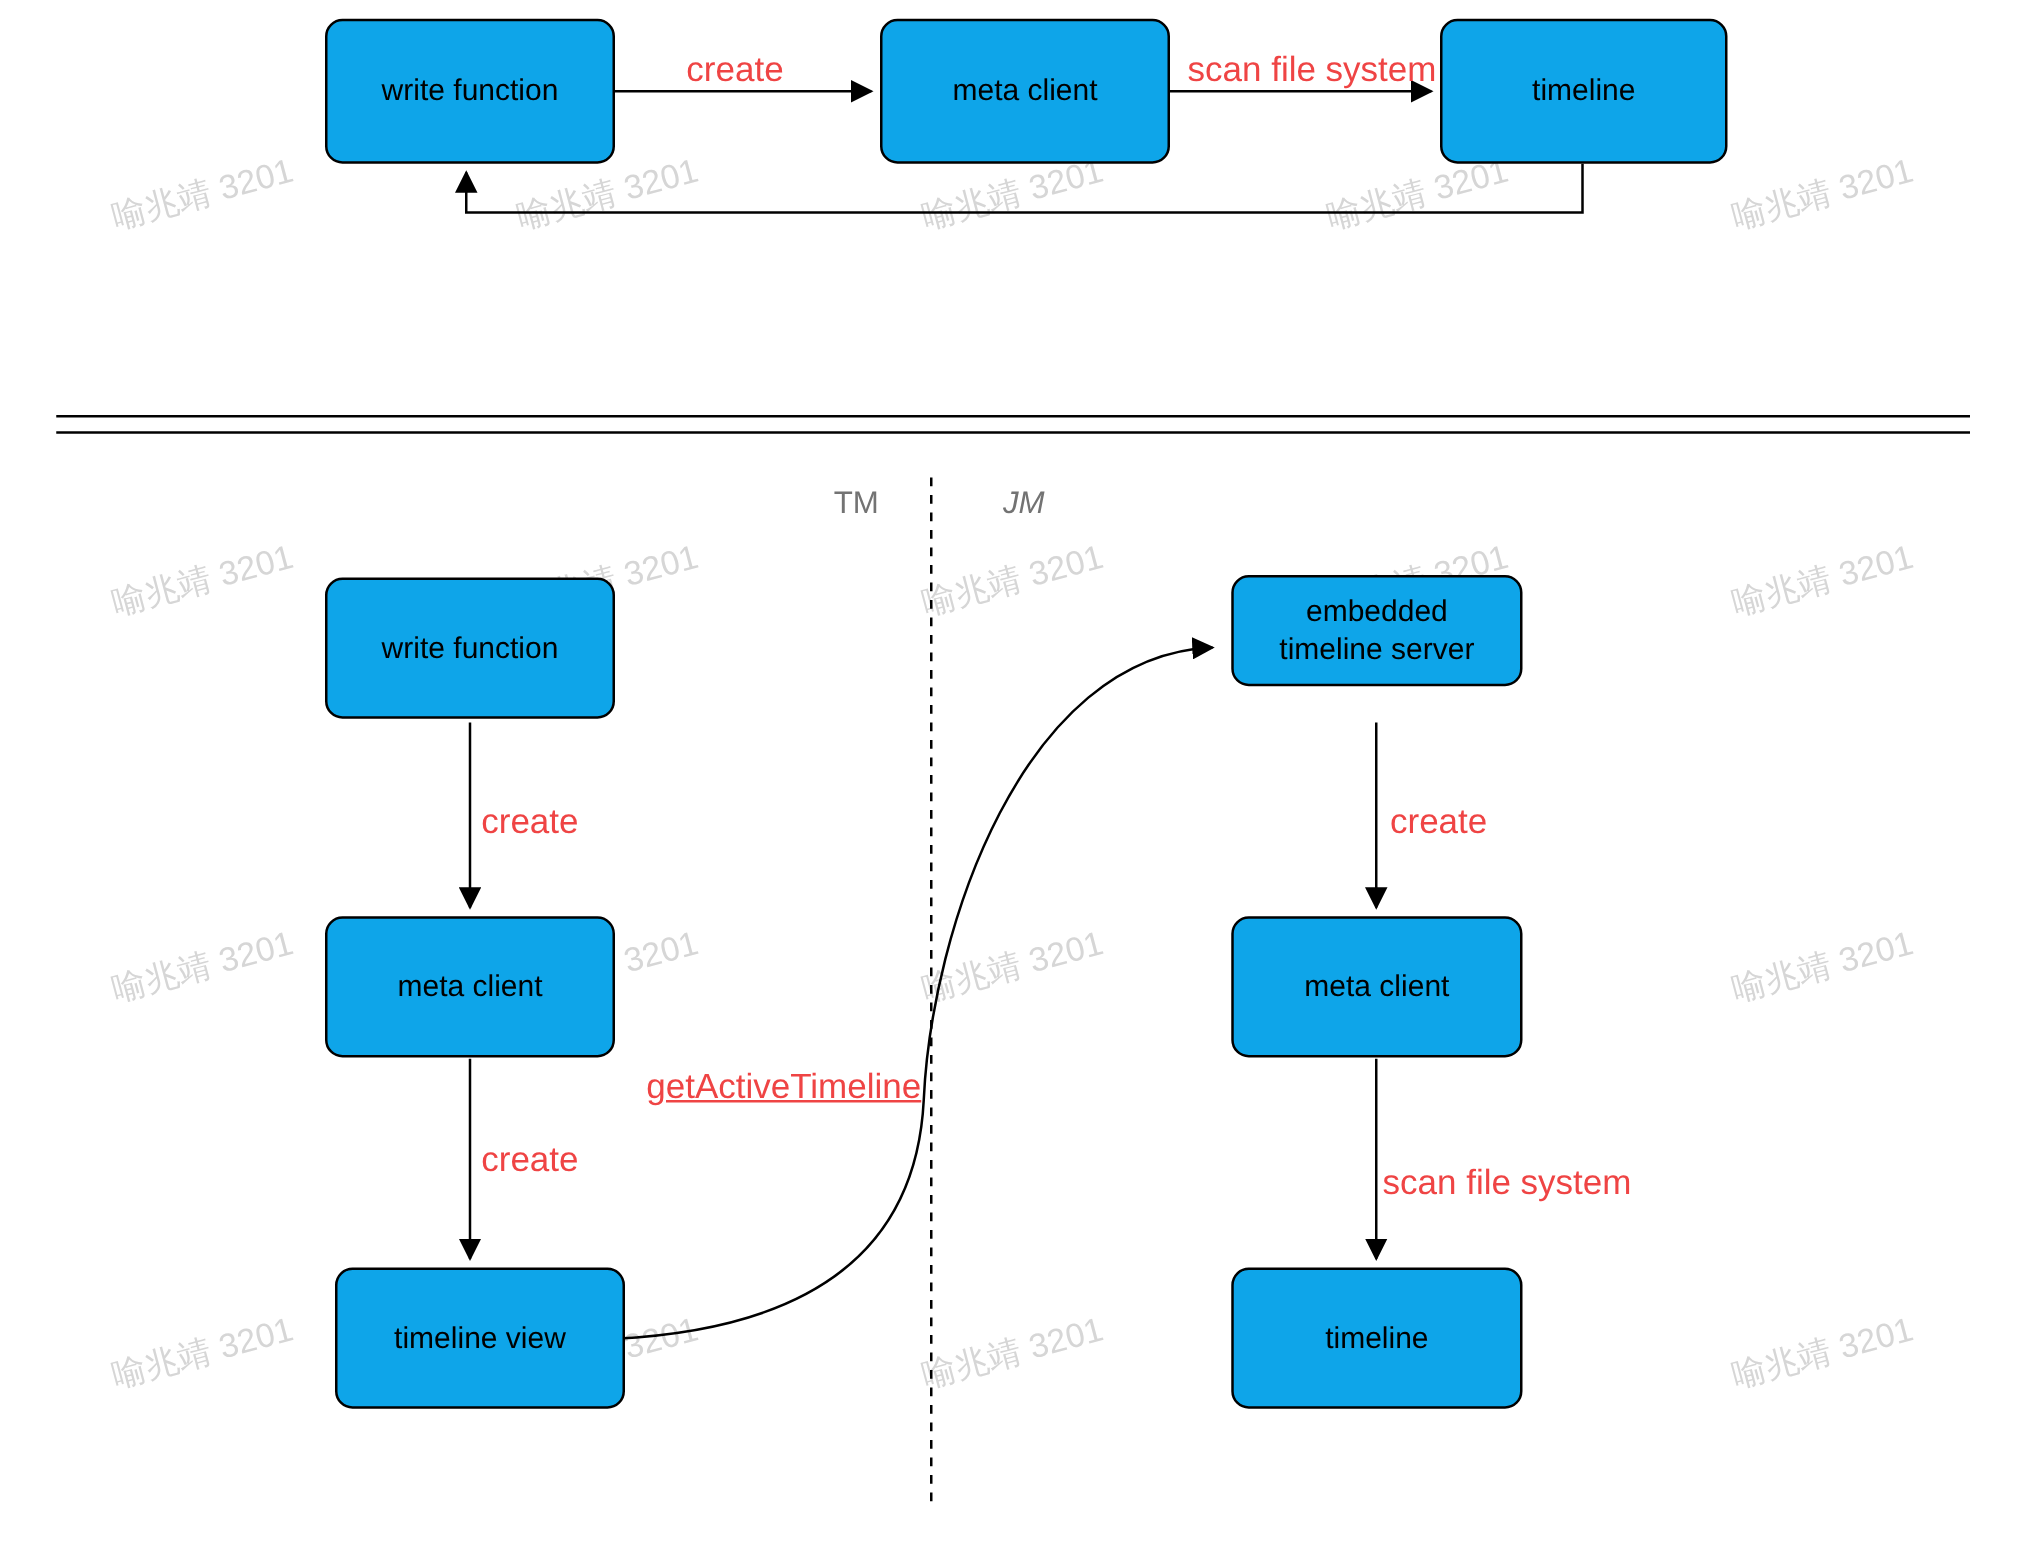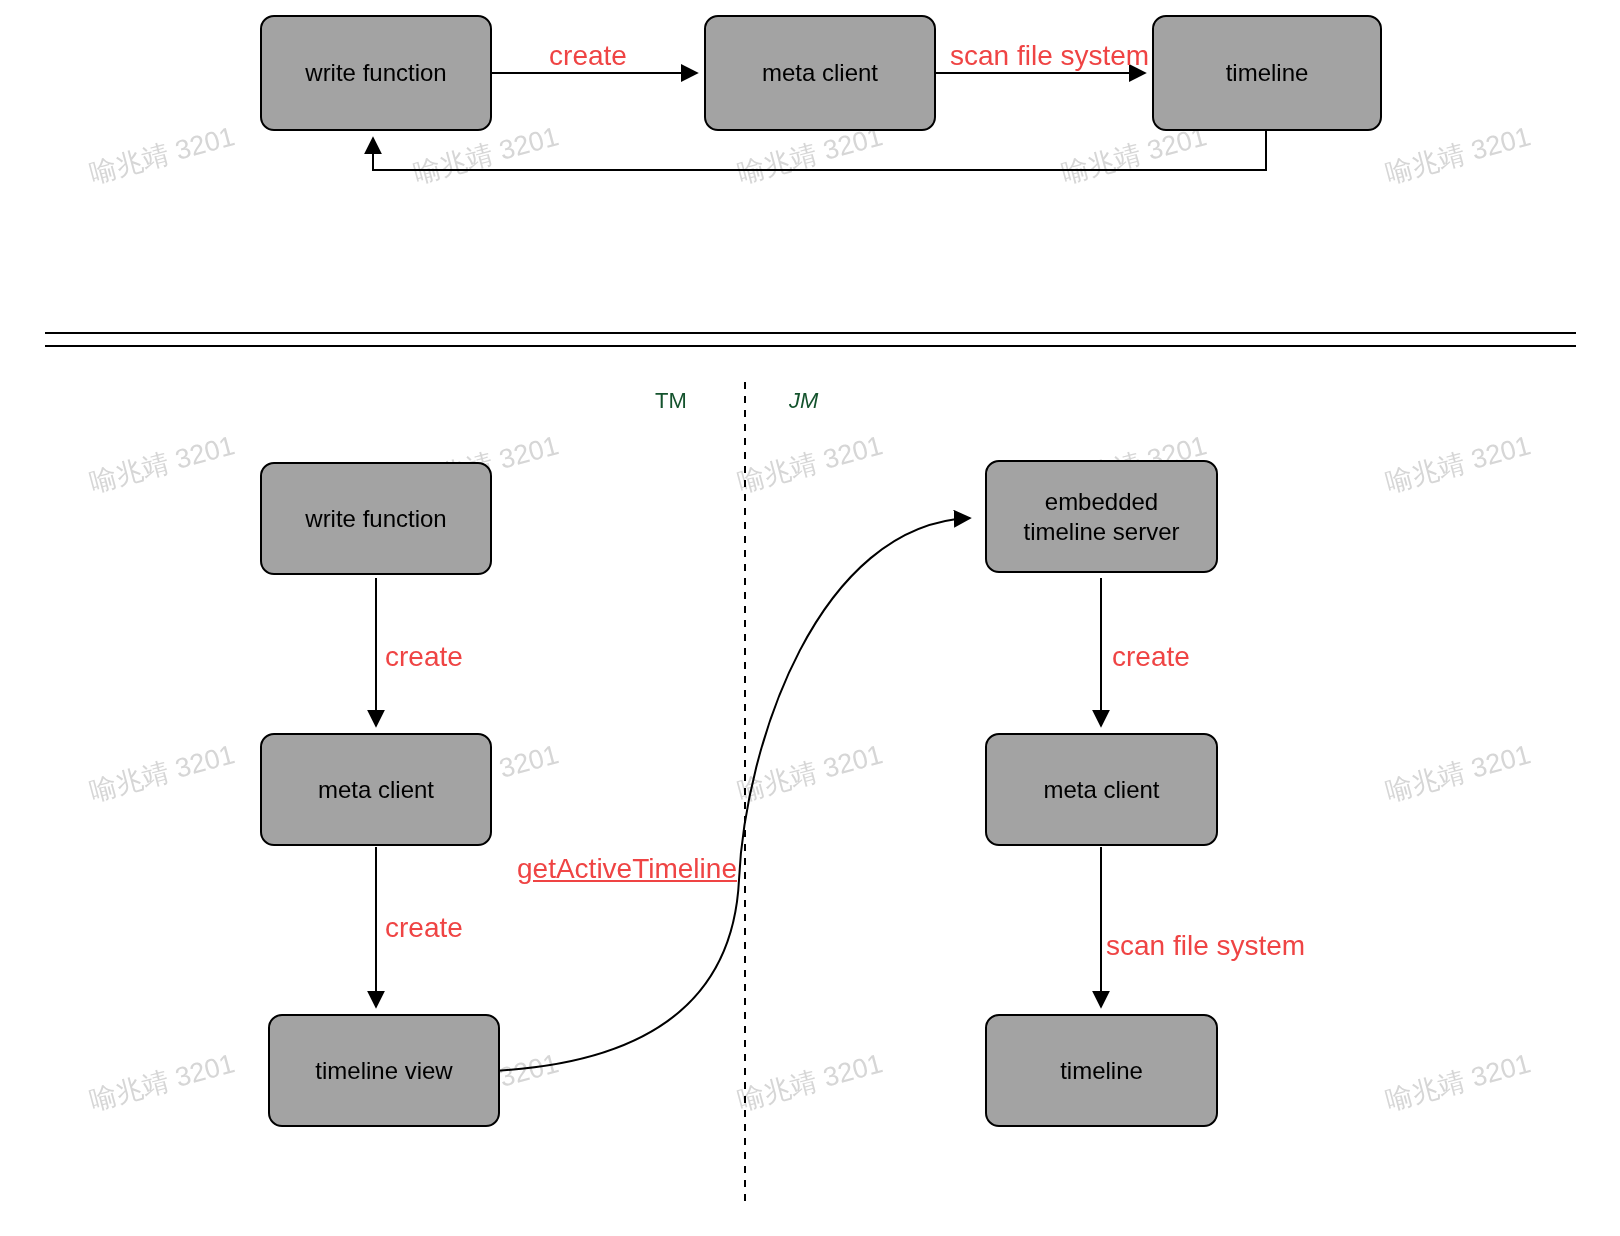--- a/index.html
+++ b/index.html
@@ -37,21 +37,21 @@
   svg.edges {
     position: absolute;
     left: 0;
     top: 0;
     z-index: 1;
   }
   .node {
     position: absolute;
     border: 2px solid #000000;
     border-radius: 14px;
-    background: #a3a3a3;
+    background: #0ea5e9;
     display: flex;
     align-items: center;
     justify-content: center;
     text-align: center;
     font-size: 24px;
     color: #000000;
     z-index: 2;
     padding: 0 14px;
     box-sizing: border-box;
     line-height: 1.25;
@@ -59,23 +59,24 @@
   .edge-label {
     position: absolute;
     font-size: 28px;
     color: #ef4444;
     z-index: 2;
     white-space: nowrap;
   }
   .edge-label.centered { text-align: center; }
   .lane-label {
     position: absolute;
-    font-size: 22px;
-    color: #14532d;
+    font-size: 25px;
+    color: #737373;
     z-index: 2;
+    text-align: center;
   }
 </style>
 </head>
 <body>
 
 <div class="canvas">
 
   <div class="watermarks" id="watermarks">
       <span style="color: rgb(214, 214, 214);">喻兆靖 3201</span>
       <span style="color: rgb(214, 214, 214);">喻兆靖 3201</span>
@@ -148,21 +149,21 @@
   <div class="node" style="left:260px; top:733px; width:232px; height:113px;">
     <span>meta client</span>
   </div>
   <div class="node" style="left:268px; top:1014px; width:232px; height:113px;">
     <span>timeline view</span>
   </div>
 
   <div class="edge-label" style="left:385px; top:641px;">create</div>
   <div class="edge-label" style="left:385px; top:912px;">create</div>
 
-  <div class="node" style="left:985px; top:460px; width:233px; height:113px;">
+  <div class="node" style="left:985px; top:460px; width:233px; height:89px;">
     <span>embedded timeline server</span>
   </div>
   <div class="node" style="left:985px; top:733px; width:233px; height:113px;">
     <span>meta client</span>
   </div>
   <div class="node" style="left:985px; top:1014px; width:233px; height:113px;">
     <span>timeline</span>
   </div>
 
   <div class="edge-label" style="left:1112px; top:641px;">create</div>

